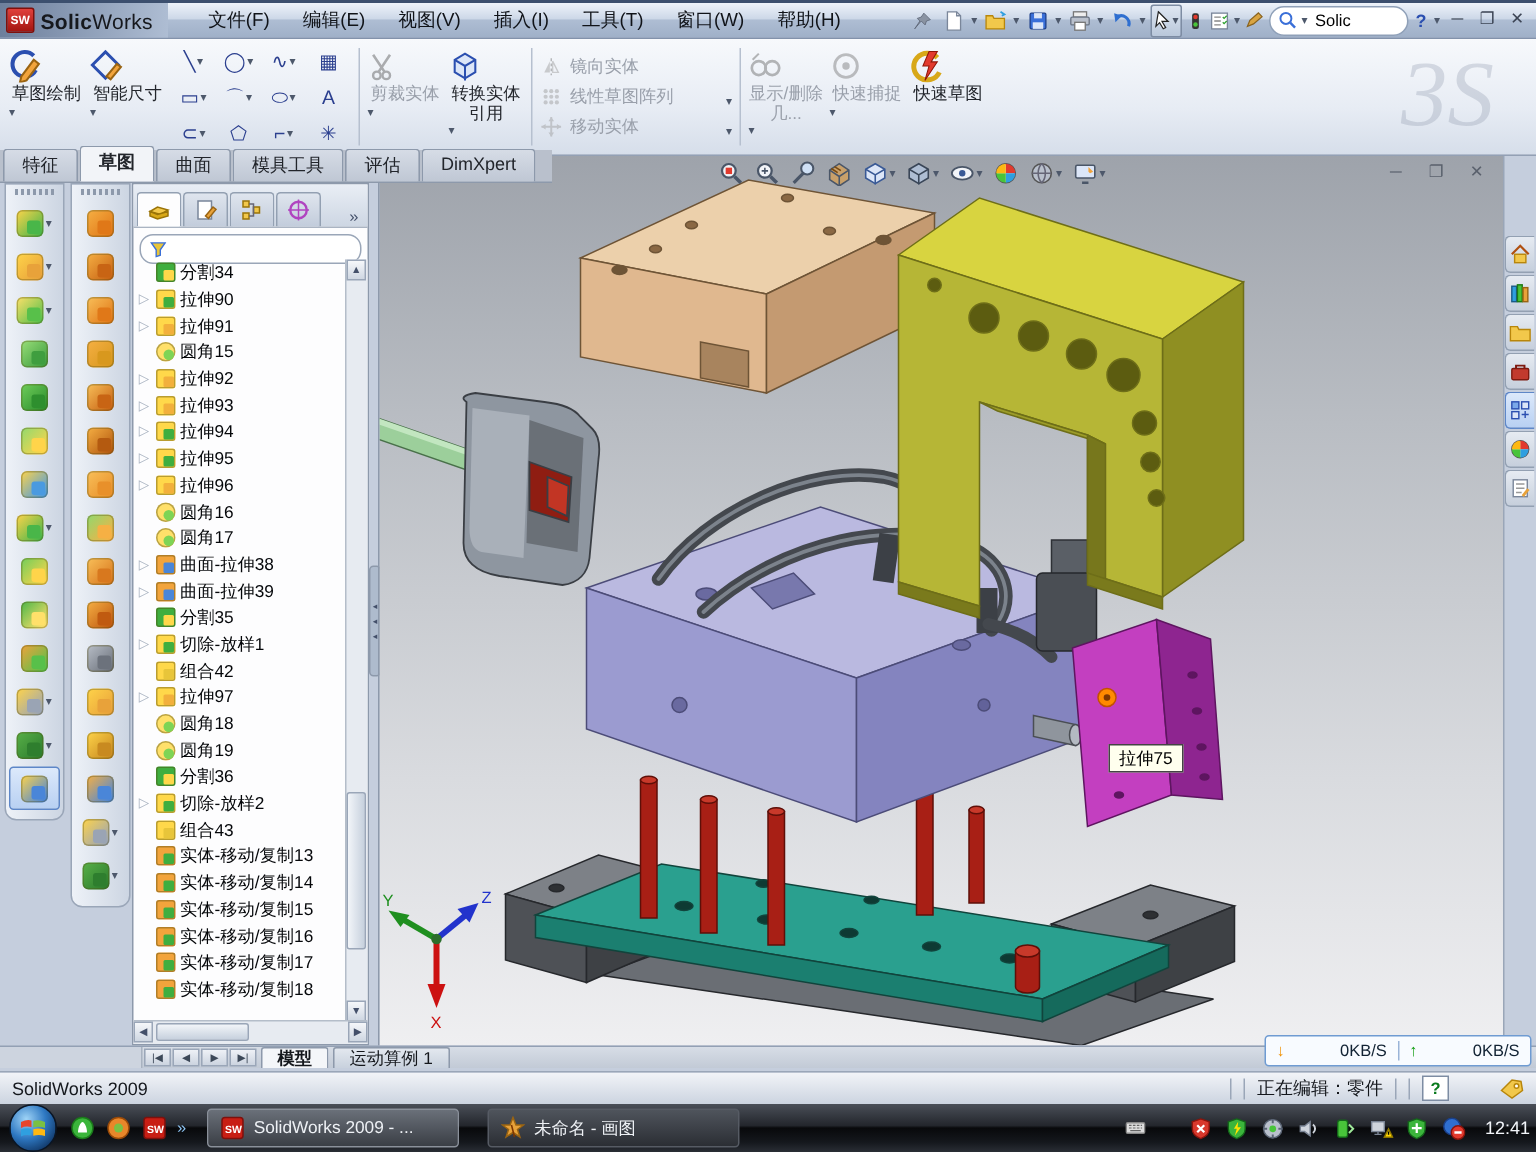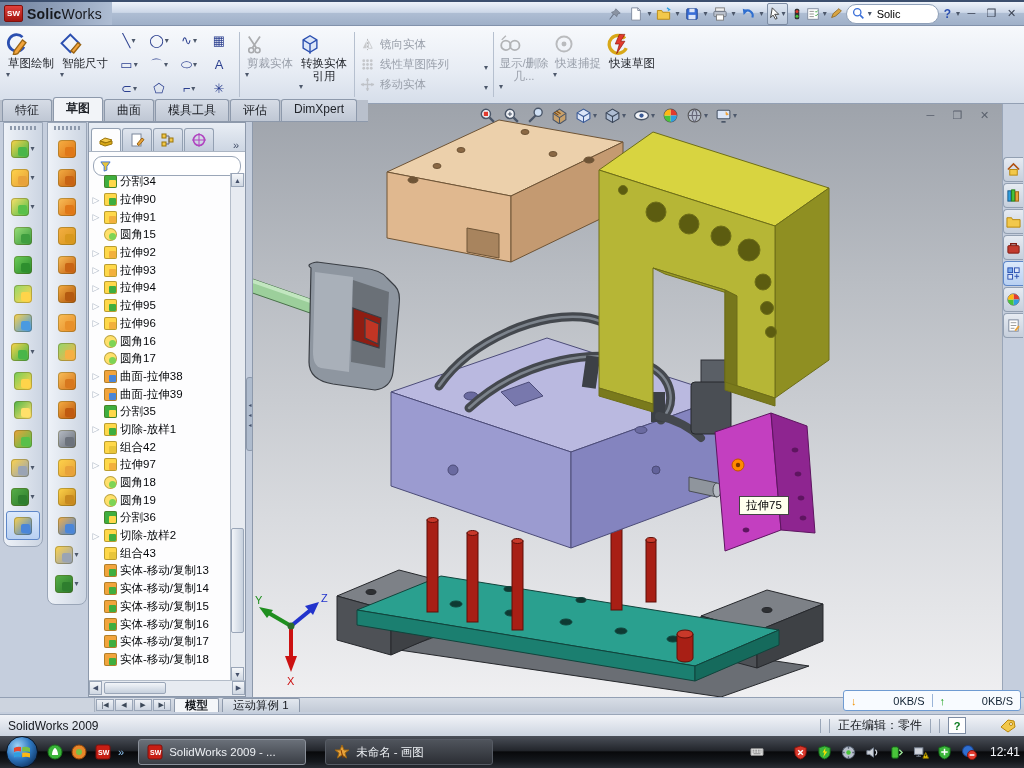--- a/index.html
+++ b/index.html
@@ -178,20 +178,29 @@
 </head>
 <body>
 
 <div class="root">
 
   <div class="titlebar">
     <div class="logo">
       <span class="logo-badge">SW</span>
       <span class="logo-text"><b>Solic</b><span>Works</span></span>
     </div>
+    <div class="menubar" id="menubar">
+        <span class="menu-item">文件(F)</span>
+        <span class="menu-item">编辑(E)</span>
+        <span class="menu-item">视图(V)</span>
+        <span class="menu-item">插入(I)</span>
+        <span class="menu-item">工具(T)</span>
+        <span class="menu-item">窗口(W)</span>
+        <span class="menu-item">帮助(H)</span>
+      </div>
     <div class="tb-quick" id="quickbar">
         <span class="qi">
           <span class="icon">
             <svg width="14" height="14" viewBox="0 0 16 16">
               <path d="M9 2l5 5-3 1-1 3-3-3-5 6 4-6-2-2 3-1z" fill="#8a93a2" stroke="#5a6474" stroke-width=".6"></path>
             </svg>
           </span>
         </span>
         <span class="qi">
           <span class="icon">
@@ -280,20 +289,21 @@
         </span>
         <span style="color: rgb(43, 79, 176); font-weight: bold; padding: 0px 2px;">?</span>
         <span class="caret">▾</span>
         <span class="win-btn">─</span>
         <span class="win-btn">❐</span>
         <span class="win-btn">✕</span>
       </div>
   </div>
 
   <div class="cmdbar" id="cmdbar">
+    <div class="watermark">3S</div>
   <div class="cmd-btn">
         <div class="cicon">
           <span class="icon">
             <svg width="22" height="22" viewBox="0 0 16 16">
               <path d="M12 3 A6 6 0 1 0 13 10" fill="none" stroke="#2b4fb0" stroke-width="2"></path>
               <path d="M6 13l6-8 2.5 2-6 8-3.2 1z" fill="#f2a43c" stroke="#9a6412"></path>
             </svg>
           </span>
         </div>
         <div class="lbl">草图绘制</div>

